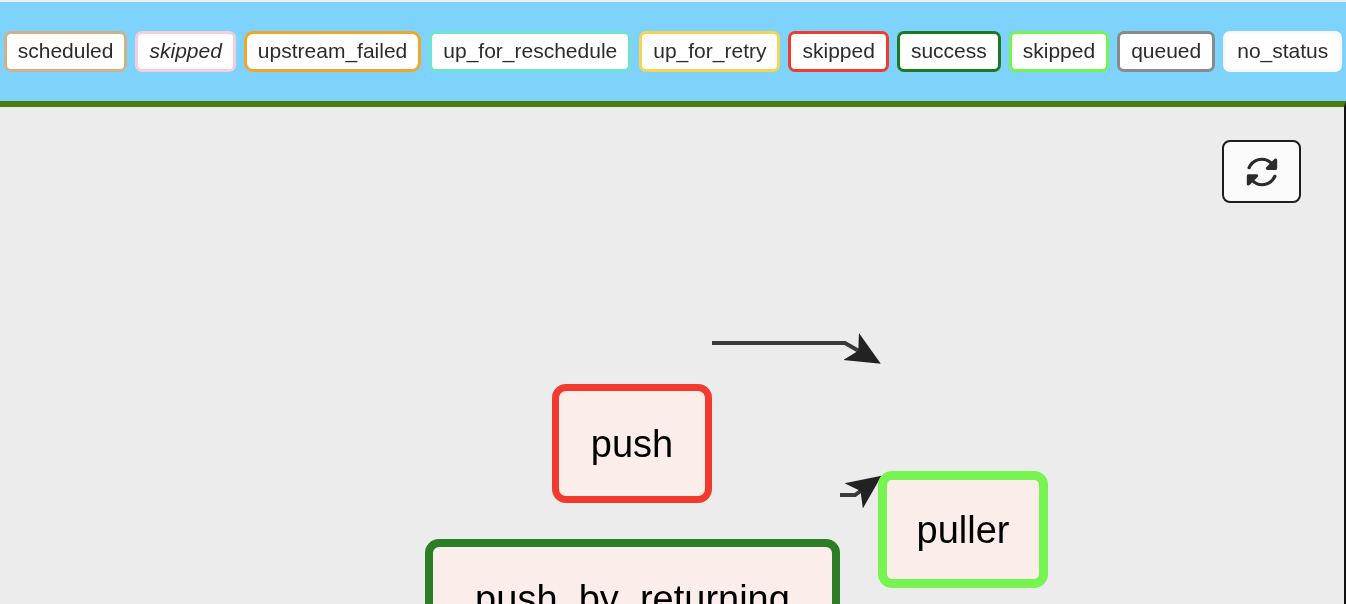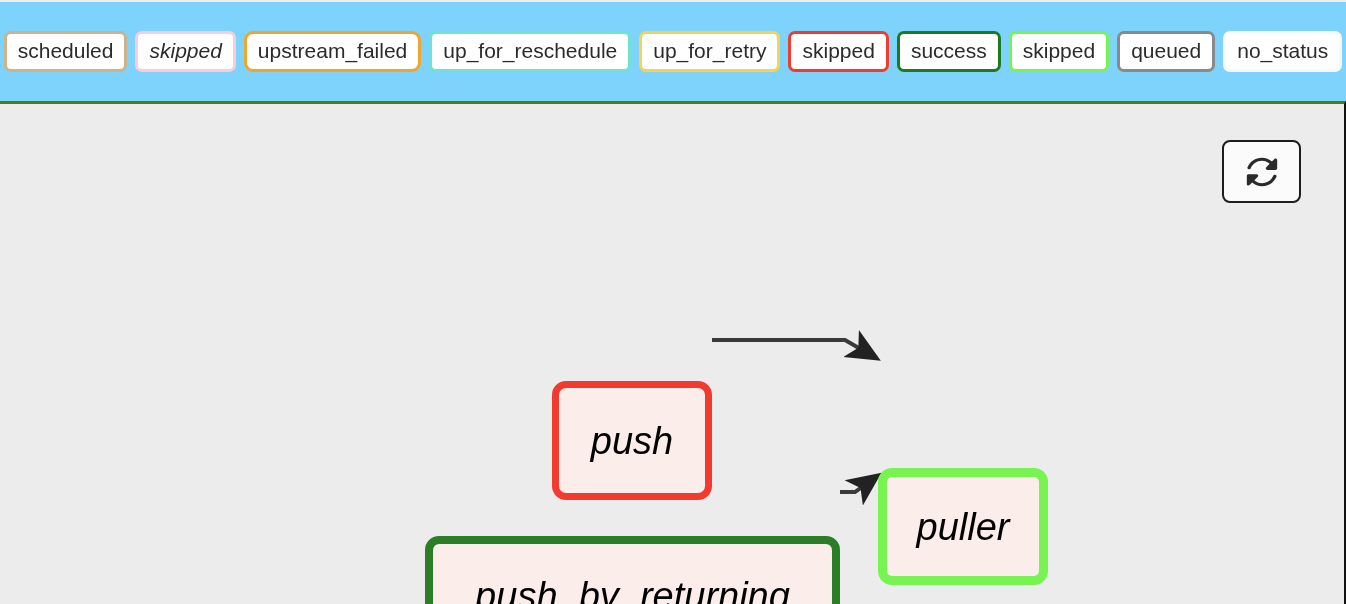--- a/index.html
+++ b/index.html
@@ -45,25 +45,24 @@
   }
 
   
   #graph-canvas {
     position: absolute;
     left: 0;
     top: 101px;
     width: 1346px;
     height: 503px;
     background: #ececec;
-    border-top: 3px solid #4d7c0f;
+    border-top: 6px solid #4d7c0f;
     border-right: 2px solid #111111;
     box-sizing: border-box;
     overflow: hidden;
-    font-style: italic;
   }
 
   
   #refresh-button {
     position: absolute;
     left: 1222px;
     top: 140px;
     width: 79px;
     height: 63px;
     background: #fbfbfb;

